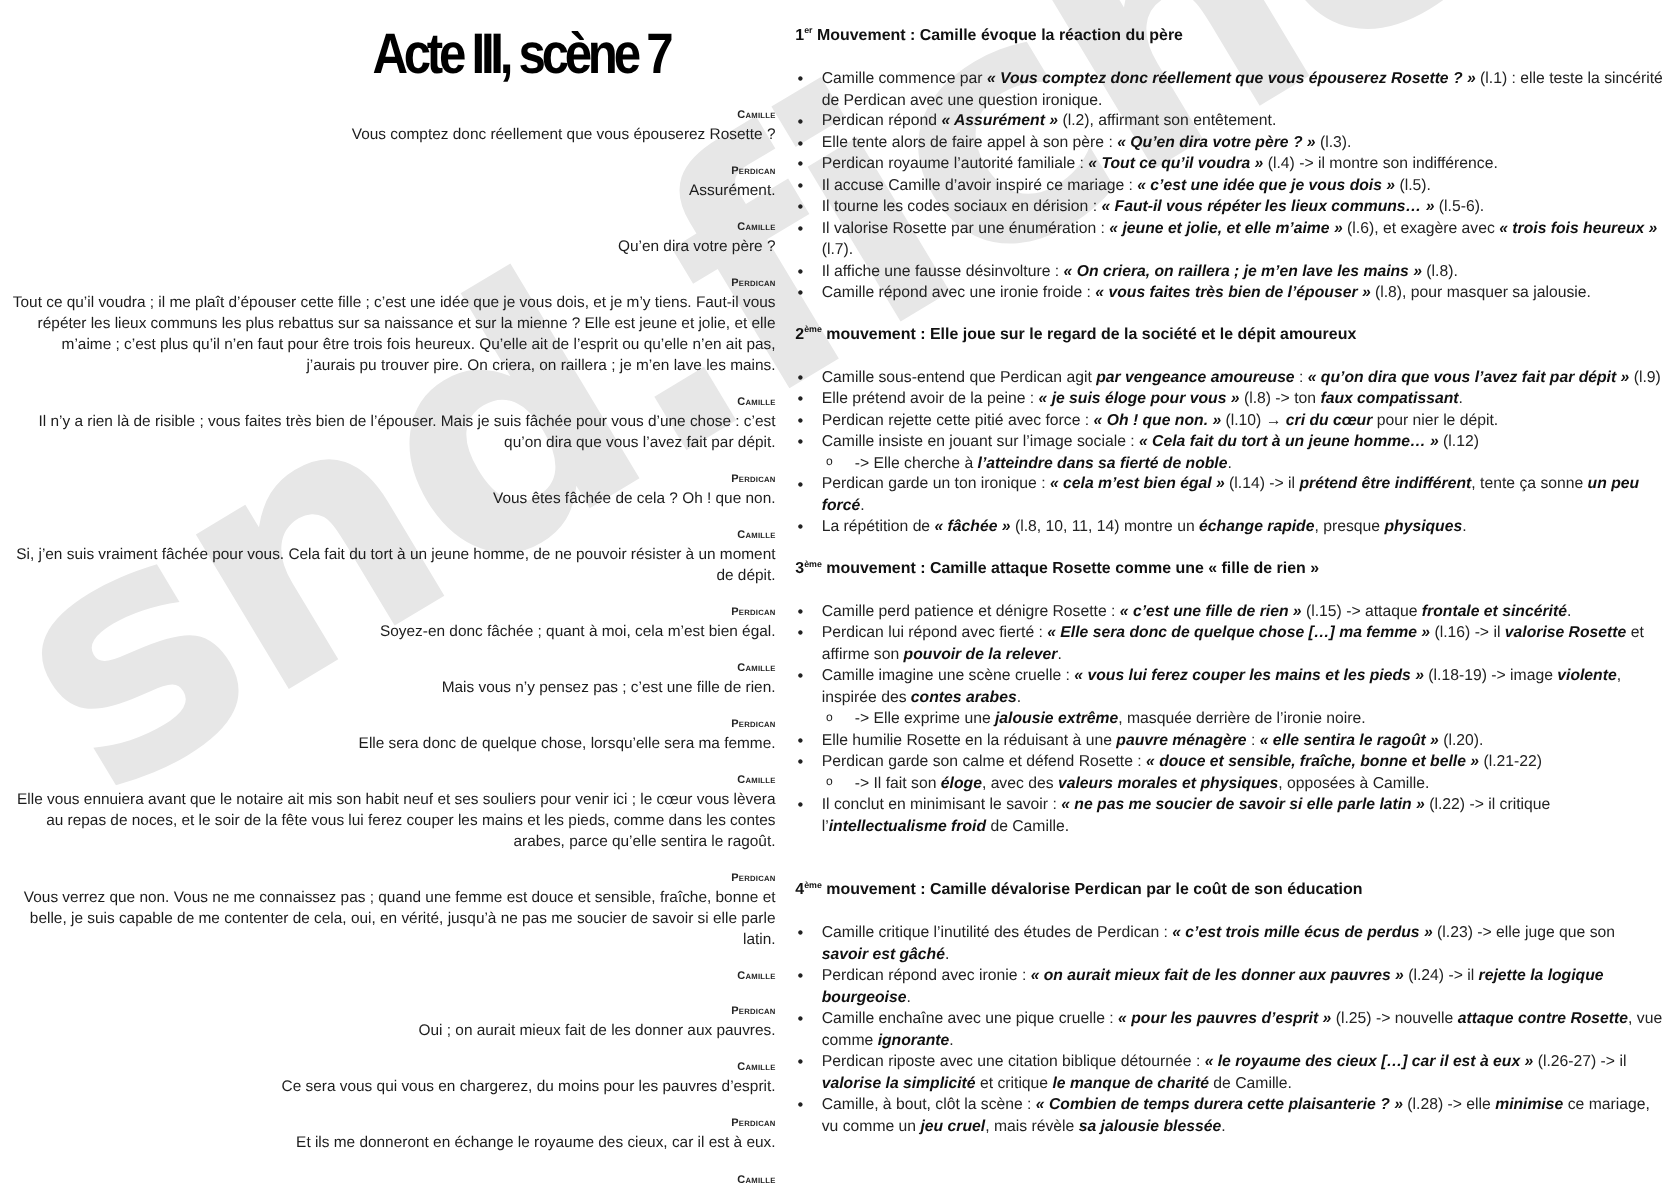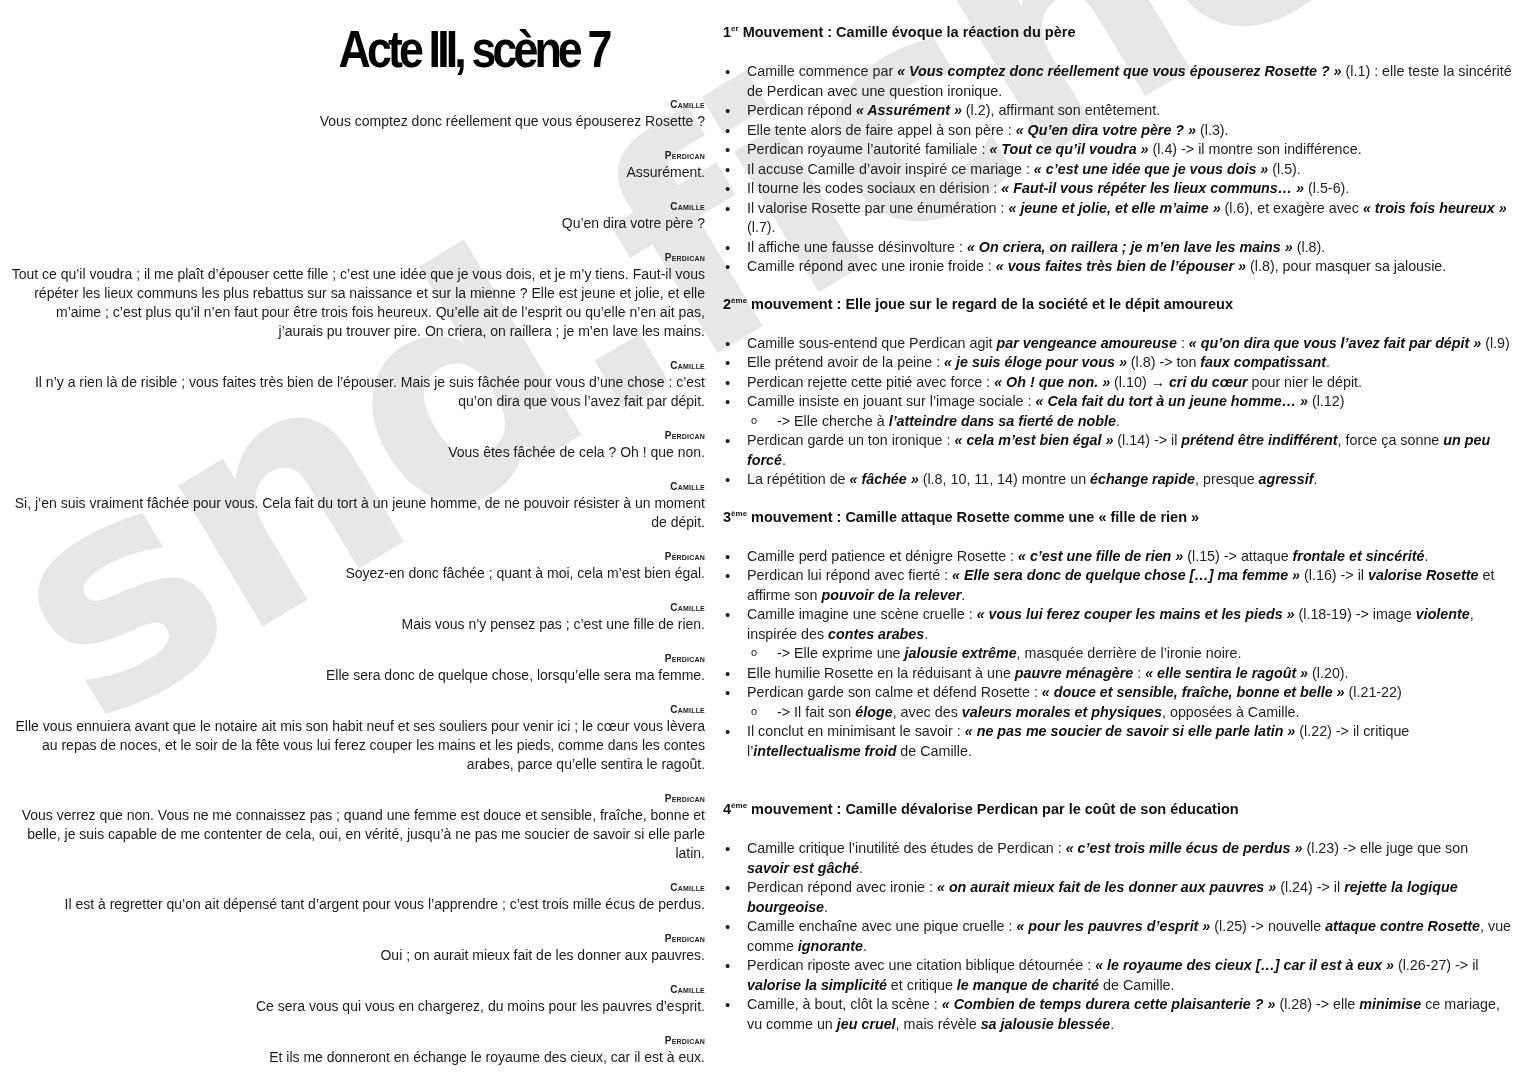--- a/index.html
+++ b/index.html
@@ -104,21 +104,20 @@
     <div class="line">Elle vous ennuiera avant que le notaire ait mis son habit neuf et ses souliers pour venir ici ; le cœur vous lèvera au repas de noces, et le soir de la fête vous lui ferez couper les mains et les pieds, comme dans les contes arabes, parce qu’elle sentira le ragoût.</div>
   </div>
 
   <div class="entry">
     <div class="speaker">Perdican</div>
     <div class="line">Vous verrez que non. Vous ne me connaissez pas ; quand une femme est douce et sensible, fraîche, bonne et belle, je suis capable de me contenter de cela, oui, en vérité, jusqu’à ne pas me soucier de savoir si elle parle latin.</div>
   </div>
 
   <div class="entry">
     <div class="speaker">Camille</div>
-    <div class="line">Il est à regretter qu’on ait dépensé tant d’argent pour vous l’apprendre ; c’est trois mille écus de perdus.</div>
   </div>
 
   <div class="entry">
     <div class="speaker">Perdican</div>
     <div class="line">Oui ; on aurait mieux fait de les donner aux pauvres.</div>
   </div>
 
   <div class="entry">
     <div class="speaker">Camille</div>
     <div class="line">Ce sera vous qui vous en chargerez, du moins pour les pauvres d’esprit.</div>
@@ -154,22 +153,22 @@
   </div>
 
   <div class="mvt">
     <div class="mvt-title"><span>2</span><sup>ème</sup><span> mouvement : Elle joue sur le regard de la société et le dépit amoureux</span></div>
     <ul class="bullets">
           <li class="lvl1"><span>Camille sous-entend que Perdican agit </span><span class="b">par vengeance amoureuse</span><span> : </span><span class="b">« qu’on dira que vous l’avez fait par dépit »</span><span> (l.9)</span></li>
           <li class="lvl1"><span>Elle prétend avoir de la peine : </span><span class="b">« je suis éloge pour vous »</span><span> (l.8) -&gt; ton </span><span class="b">faux compatissant</span><span>.</span></li>
           <li class="lvl1"><span>Perdican rejette cette pitié avec force : </span><span class="b">« Oh ! que non. »</span><span> (l.10) → </span><span class="b">cri du cœur</span><span> pour nier le dépit.</span></li>
           <li class="lvl1"><span>Camille insiste en jouant sur l’image sociale : </span><span class="b">« Cela fait du tort à un jeune homme… »</span><span> (l.12)</span></li>
           <li class="lvl2"><span>-&gt; Elle cherche à </span><span class="b">l’atteindre dans sa fierté de noble</span><span>.</span></li>
-          <li class="lvl1"><span>Perdican garde un ton ironique : </span><span class="b">« cela m’est bien égal »</span><span> (l.14) -&gt; il </span><span class="b">prétend être indifférent</span><span>, force ça sonne </span><span class="b">un peu forcé</span><span>.</span></li>
-          <li class="lvl1"><span>La répétition de </span><span class="b">« fâchée »</span><span> (l.8, 10, 11, 14) montre un </span><span class="b">échange rapide</span><span>, presque </span><span class="b">agressif</span><span>.</span></li>
+          <li class="lvl1"><span>Perdican garde un ton ironique : </span><span class="b">« cela m’est bien égal »</span><span> (l.14) -&gt; il </span><span class="b">prétend être indifférent</span><span>, tente ça sonne </span><span class="b">un peu forcé</span><span>.</span></li>
+          <li class="lvl1"><span>La répétition de </span><span class="b">« fâchée »</span><span> (l.8, 10, 11, 14) montre un </span><span class="b">échange rapide</span><span>, presque </span><span class="b">physiques</span><span>.</span></li>
         </ul>
   </div>
 
   <div class="mvt">
     <div class="mvt-title"><span>3</span><sup>ème</sup><span> mouvement : Camille attaque Rosette comme une « fille de rien »</span></div>
     <ul class="bullets">
           <li class="lvl1"><span>Camille perd patience et dénigre Rosette : </span><span class="b">« c’est une fille de rien »</span><span> (l.15) -&gt; attaque </span><span class="b">frontale et sincérité</span><span>.</span></li>
           <li class="lvl1"><span>Perdican lui répond avec fierté : </span><span class="b">« Elle sera donc de quelque chose […] ma femme »</span><span> (l.16) -&gt; il </span><span class="b">valorise Rosette</span><span> et affirme son </span><span class="b">pouvoir de la relever</span><span>.</span></li>
           <li class="lvl1"><span>Camille imagine une scène cruelle : </span><span class="b">« vous lui ferez couper les mains et les pieds »</span><span> (l.18-19) -&gt; image </span><span class="b">violente</span><span>, inspirée des </span><span class="b">contes arabes</span><span>.</span></li>
           <li class="lvl2"><span>-&gt; Elle exprime une </span><span class="b">jalousie extrême</span><span>, masquée derrière de l’ironie noire.</span></li>

